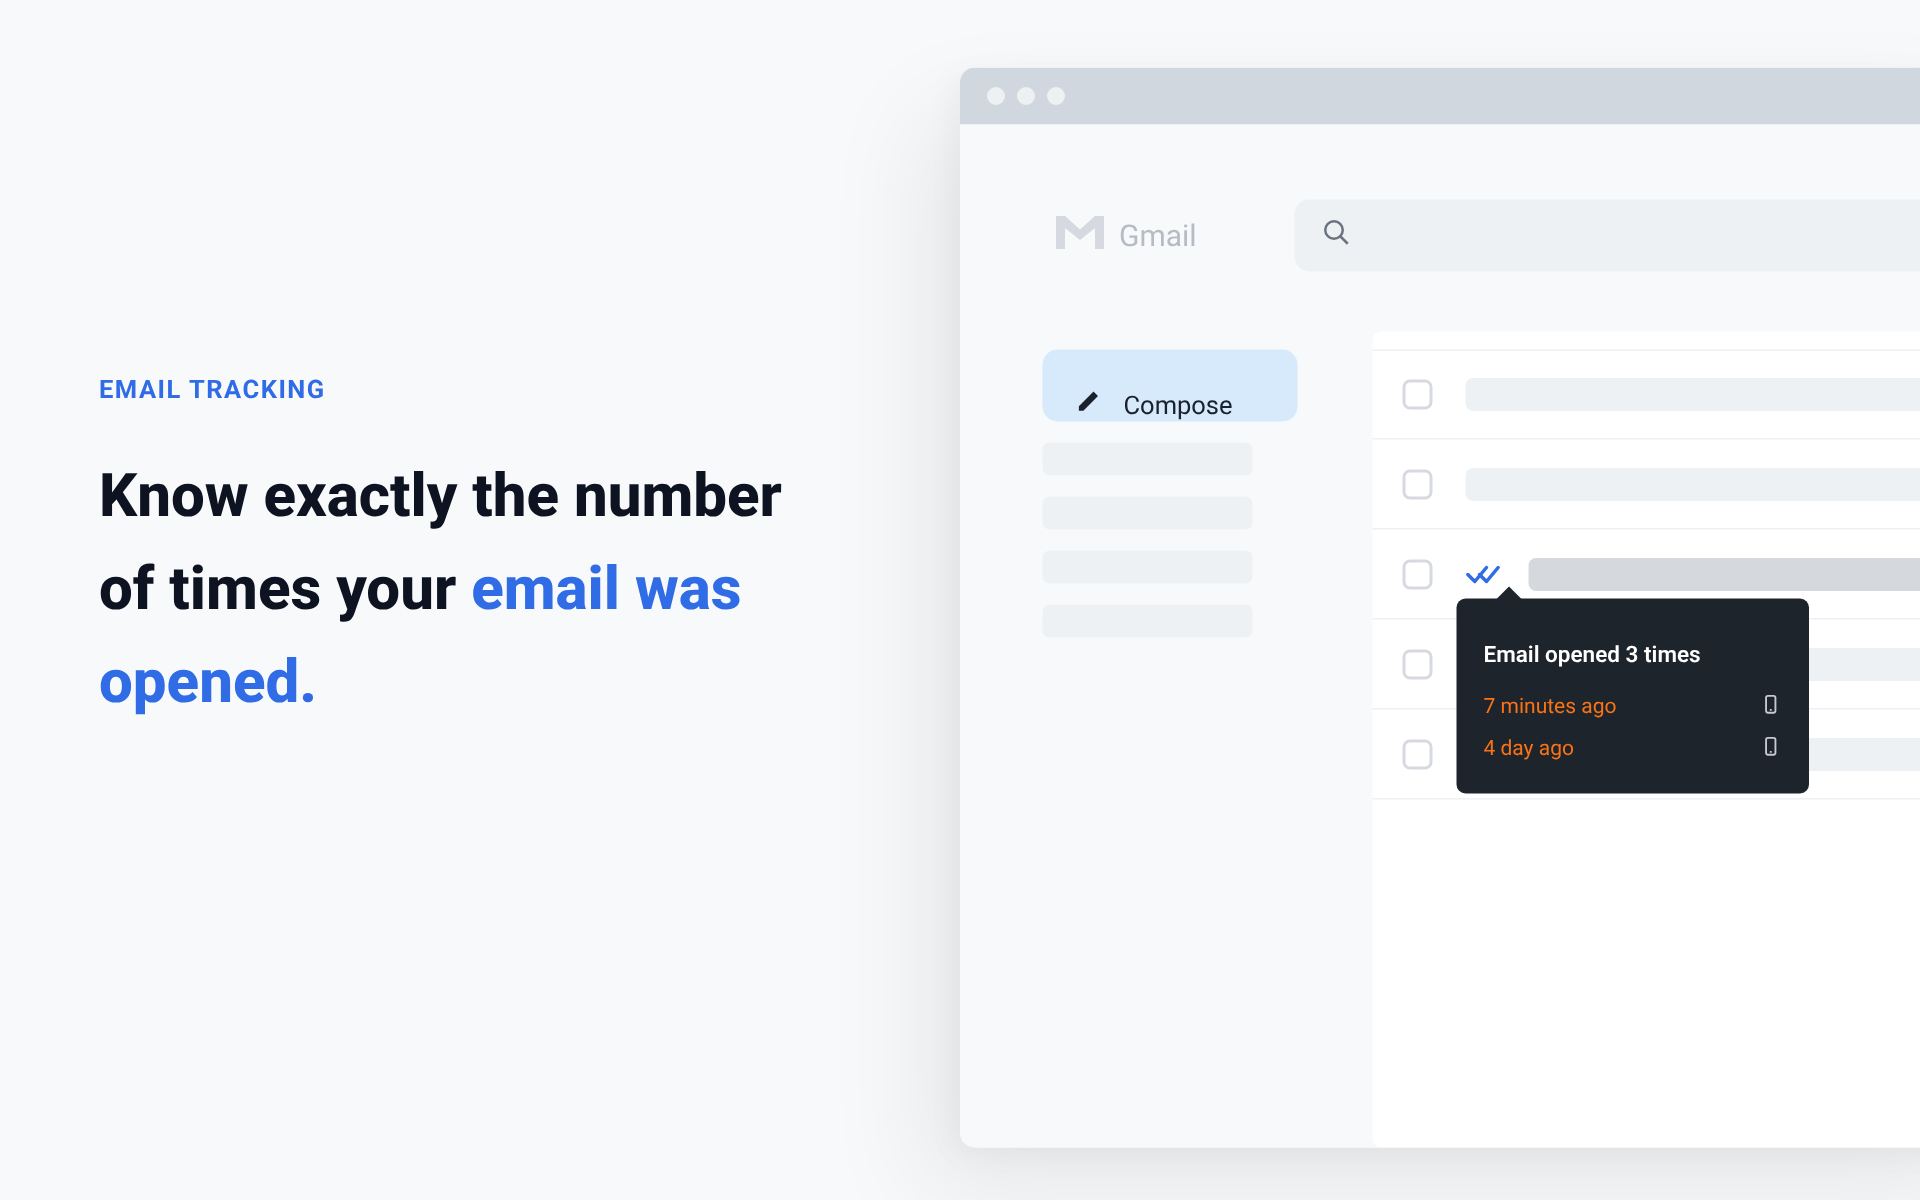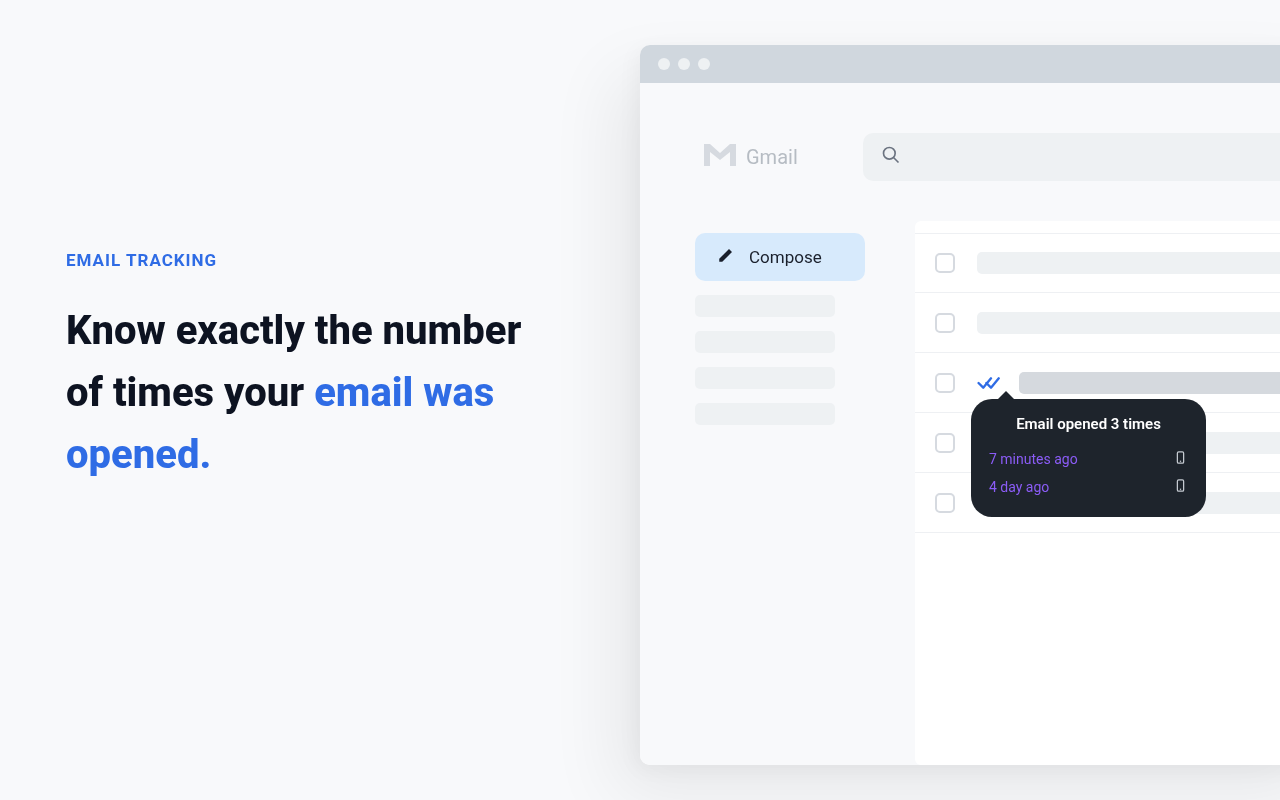--- a/index.html
+++ b/index.html
@@ -134,21 +134,21 @@
       flex-direction: column;
       gap: 14px;
       padding-top: 12px;
     }
     
     .compose-btn {
       height: 48px;
       background: #d7eafc;
       border-radius: 10px;
       display: flex;
-      align-items: center;
+      align-items: flex-end;
       gap: 14px;
       padding-left: 22px;
       cursor: pointer;
     }
     
     .compose-btn svg {
       width: 18px;
       height: 18px;
     }
     
@@ -217,25 +217,24 @@
       width: 28px;
       height: 16px;
     }
     
     
     .tooltip {
       position: absolute;
       left: 56px;
       top: 178px;
       background: #1e242c;
-      border-radius: 21px;
-      padding: 16px 18px 16px 18px;
+      border-radius: 6px;
+      padding: 28px 18px 16px 18px;
       width: 235px;
       color: #fff;
-      text-align: center;
     }
     
     .tooltip::before {
       content: '';
       position: absolute;
       top: -8px;
       left: 26px;
       width: 0;
       height: 0;
       border-left: 9px solid transparent;
@@ -252,21 +251,21 @@
     
     .tooltip-row {
       display: flex;
       justify-content: space-between;
       align-items: center;
       height: 28px;
     }
     
     .tooltip-time {
       font-size: 14px;
-      color: #8b5cf6;
+      color: #f97316;
     }
     
     .tooltip-row svg {
       width: 15px;
       height: 15px;
       stroke: #c5cad1;
       fill: none;
     }
   </style>
 </head>

